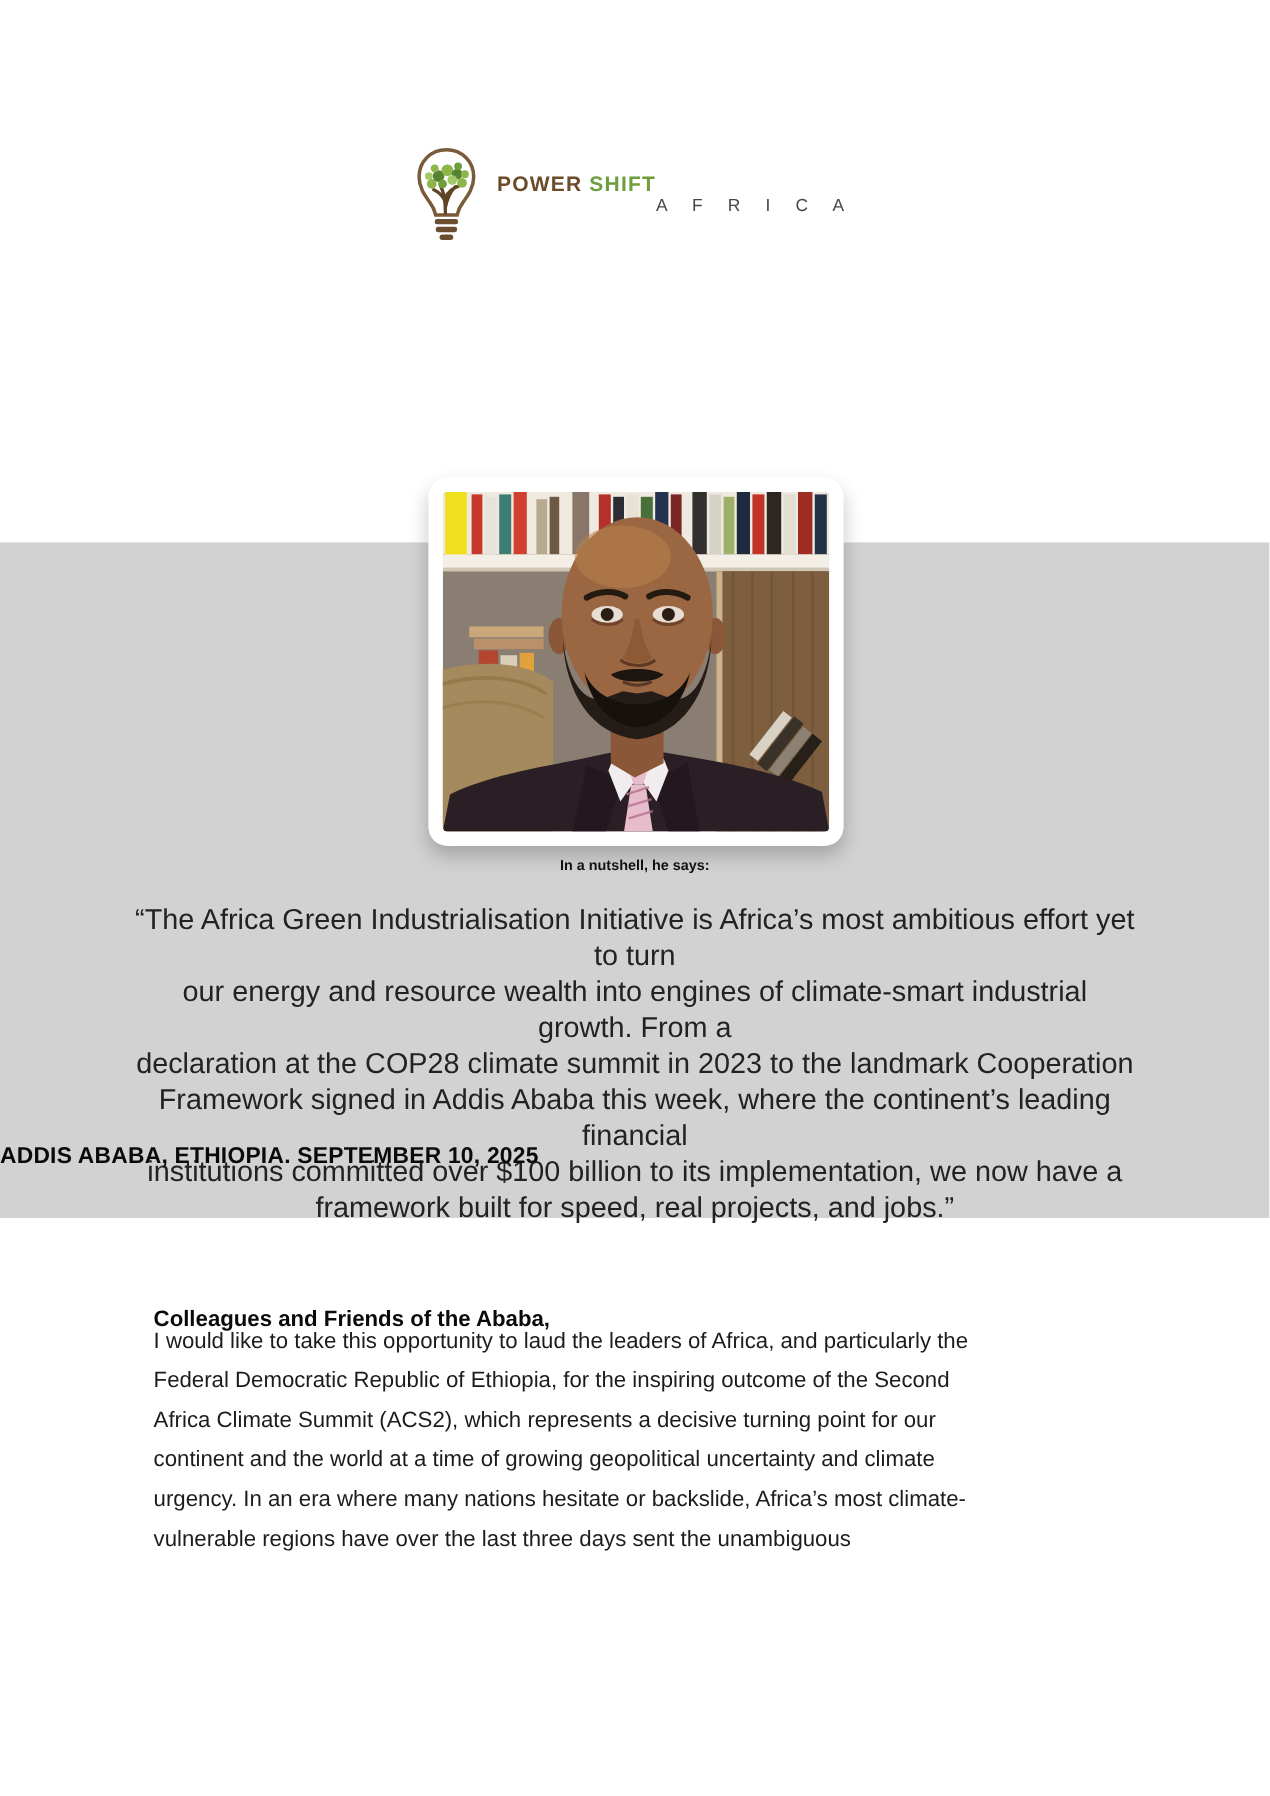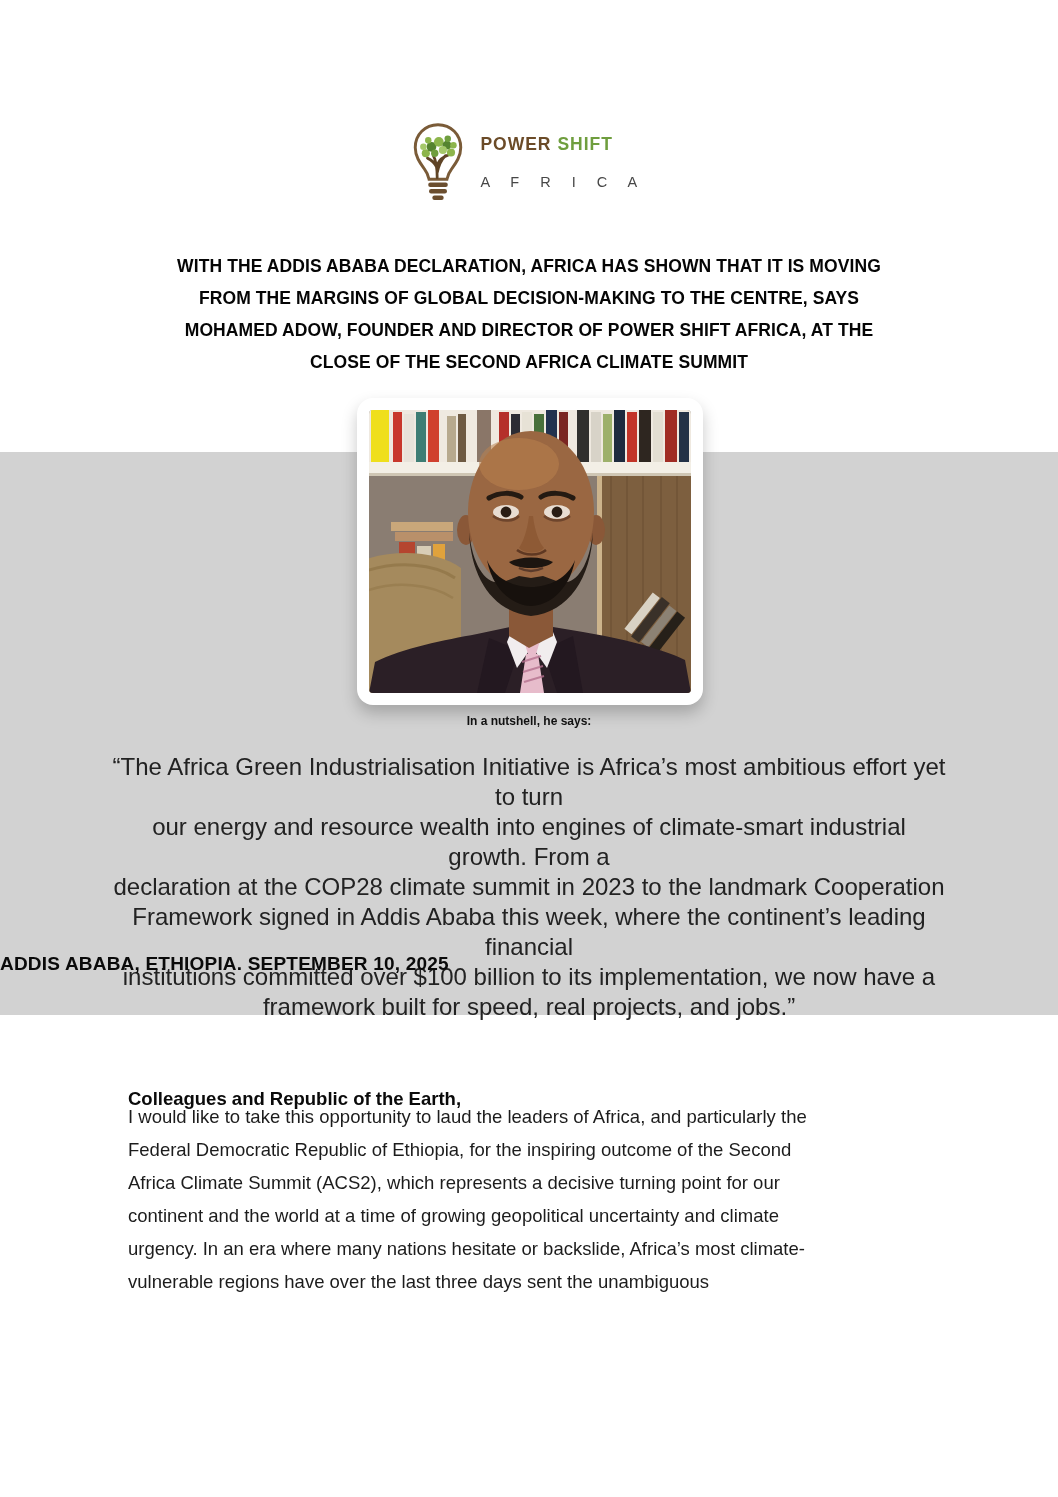--- a/index.html
+++ b/index.html
@@ -10,21 +10,21 @@
     font-family:"Liberation Sans","DejaVu Sans",sans-serif;
     color:#1c1c1c;
     overflow:hidden;
   }
   
   .logo-block{
     position:absolute;top:122px;left:0;right:0;
     display:flex;justify-content:center;align-items:center;gap:16px;
   }
   .logo-bulb{width:52px;height:82px;}
-  .logo-words{display:flex;flex-direction:column;justify-content:center;}
+  .logo-words{display:flex;flex-direction:row;justify-content:center;}
   .logo-line1{font-weight:bold;font-size:17.5px;letter-spacing:1px;line-height:1.1;}
   .logo-word-power{color:#6b4b28;}
   .logo-word-shift{color:#6f9e3e;}
   .logo-line2{color:#474747;font-size:14.5px;letter-spacing:8.5px;line-height:1.25;margin-top:19px;}
   
   .headline{
     position:absolute;top:250px;left:70px;right:70px;
     text-align:center;
     font-weight:bold;font-size:17.5px;line-height:32px;
     color:#050505;white-space:pre-line;letter-spacing:0.1px;
@@ -103,24 +103,20 @@
     <div class="logo-words">
       <div class="logo-line1">
         <span class="logo-word-power">POWER</span>
         <span> </span>
         <span class="logo-word-shift">SHIFT</span>
       </div>
       <div class="logo-line2">A F R I C A</div>
     </div>
   </div>
 
-  <div class="headline">WITH THE ADDIS ABABA DECLARATION, AFRICA HAS SHOWN THAT IT IS MOVING
-FROM THE MARGINS OF GLOBAL DECISION-MAKING TO THE CENTRE, SAYS
-MOHAMED ADOW, FOUNDER AND DIRECTOR OF POWER SHIFT AFRICA, AT THE
-CLOSE OF THE SECOND AFRICA CLIMATE SUMMIT</div>
 
   <div class="photo-card">
     <svg viewBox="0 0 322 283" preserveAspectRatio="none">
 
       <rect x="0" y="0" width="322" height="283" fill="#8a7d72"></rect>
 
       <rect x="0" y="0" width="322" height="52" fill="#efe9e0"></rect>
 
       <g>
         <rect x="2" y="-2" width="18" height="56" fill="#efdf1c"></rect>
@@ -229,21 +225,21 @@
 
   <div class="nutshell-label">In a nutshell, he says:</div>
   <div class="quote">“The Africa Green Industrialisation Initiative is Africa’s most ambitious effort yet to turn
 our energy and resource wealth into engines of climate-smart industrial growth. From a
 declaration at the COP28 climate summit in 2023 to the landmark Cooperation
 Framework signed in Addis Ababa this week, where the continent’s leading financial
 institutions committed over $100 billion to its implementation, we now have a
 framework built for speed, real projects, and jobs.”</div>
   <div class="dateline">ADDIS ABABA, ETHIOPIA. SEPTEMBER 10, 2025</div>
 
-  <div class="salutation">Colleagues and Republic of the Earth,</div>
+  <div class="salutation">Colleagues and Friends of the Ababa,</div>
   <div class="body-paragraph">I would like to take this opportunity to laud the leaders of Africa, and particularly the
 Federal Democratic Republic of Ethiopia, for the inspiring outcome of the Second
 Africa Climate Summit (ACS2), which represents a decisive turning point for our
 continent and the world at a time of growing geopolitical uncertainty and climate
 urgency. In an era where many nations hesitate or backslide, Africa’s most climate-
 vulnerable regions have over the last three days sent the unambiguous</div>
 
 </div>
 
 </body></html>

